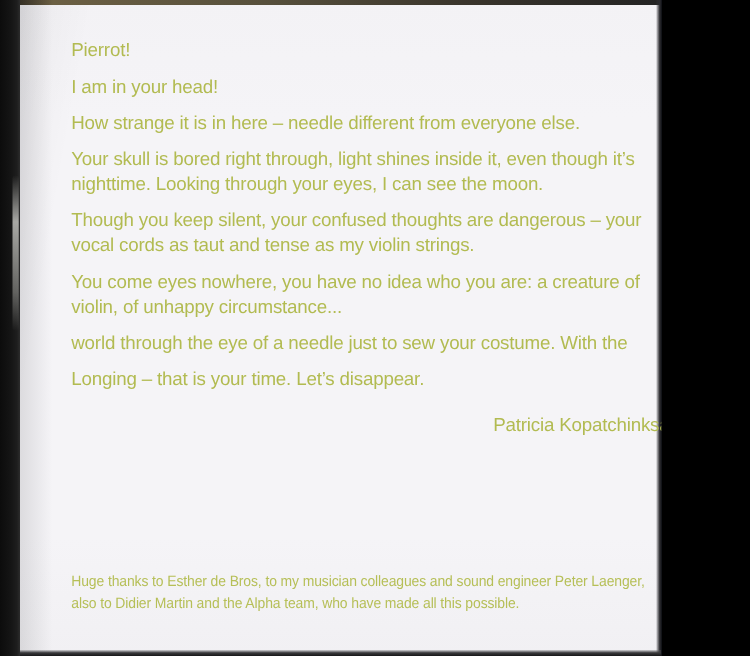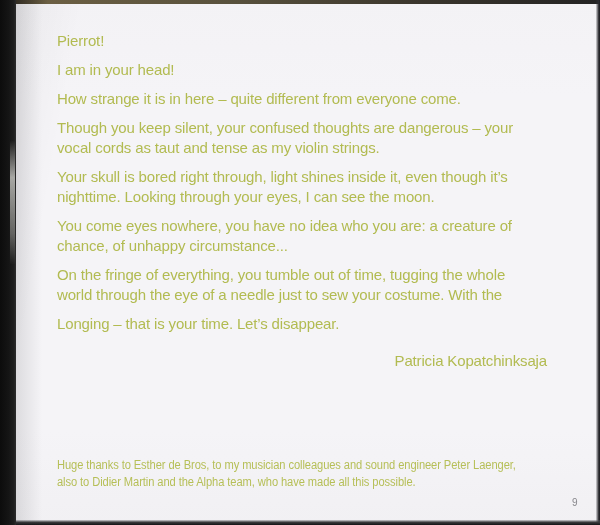--- a/index.html
+++ b/index.html
@@ -1,18 +1,18 @@
 <!DOCTYPE html>
 <html><head>
 <meta charset="utf-8">
 <style>
   html, body { margin: 0; padding: 0; background: #000; }
   .scan {
     position: relative;
-    width: 600px;
+    width: 529px;
     height: 525px;
     overflow: hidden;
     font-family: "Liberation Sans", sans-serif;
     background: #0f172a;
   }
   
   .paper {
     position: absolute;
     inset: 0;
     background:
@@ -105,36 +105,35 @@
   <div class="spine-shadow"></div>
 
   <div class="text-block">
     <div class="para">
       <div class="line">Pierrot!</div>
     </div>
     <div class="para">
       <div class="line">I am in your head!</div>
     </div>
     <div class="para">
-      <div class="line">How strange it is in here – quite different from everyone come.</div>
+      <div class="line">How strange it is in here – needle different from everyone else.</div>
+    </div>
+    <div class="para">
+      <div class="line">Your skull is bored right through, light shines inside it, even though it’s</div>
+      <div class="line">nighttime. Looking through your eyes, I can see the moon.</div>
     </div>
     <div class="para">
       <div class="line">Though you keep silent, your confused thoughts are dangerous – your</div>
       <div class="line">vocal cords as taut and tense as my violin strings.</div>
     </div>
     <div class="para">
-      <div class="line">Your skull is bored right through, light shines inside it, even though it’s</div>
-      <div class="line">nighttime. Looking through your eyes, I can see the moon.</div>
+      <div class="line">You come eyes nowhere, you have no idea who you are: a creature of</div>
+      <div class="line">violin, of unhappy circumstance...</div>
     </div>
     <div class="para">
-      <div class="line">You come eyes nowhere, you have no idea who you are: a creature of</div>
-      <div class="line">chance, of unhappy circumstance...</div>
-    </div>
-    <div class="para">
-      <div class="line">On the fringe of everything, you tumble out of time, tugging the whole</div>
       <div class="line">world through the eye of a needle just to sew your costume. With the</div>
     </div>
     <div class="para">
       <div class="line">Longing – that is your time. Let’s disappear.</div>
     </div>
     <div class="signature-row">Patricia Kopatchinksaja</div>
   </div>
 
   <div class="ack-block">
     <div class="ack-line">Huge thanks to Esther de Bros, to my musician colleagues and sound engineer Peter Laenger,</div>

